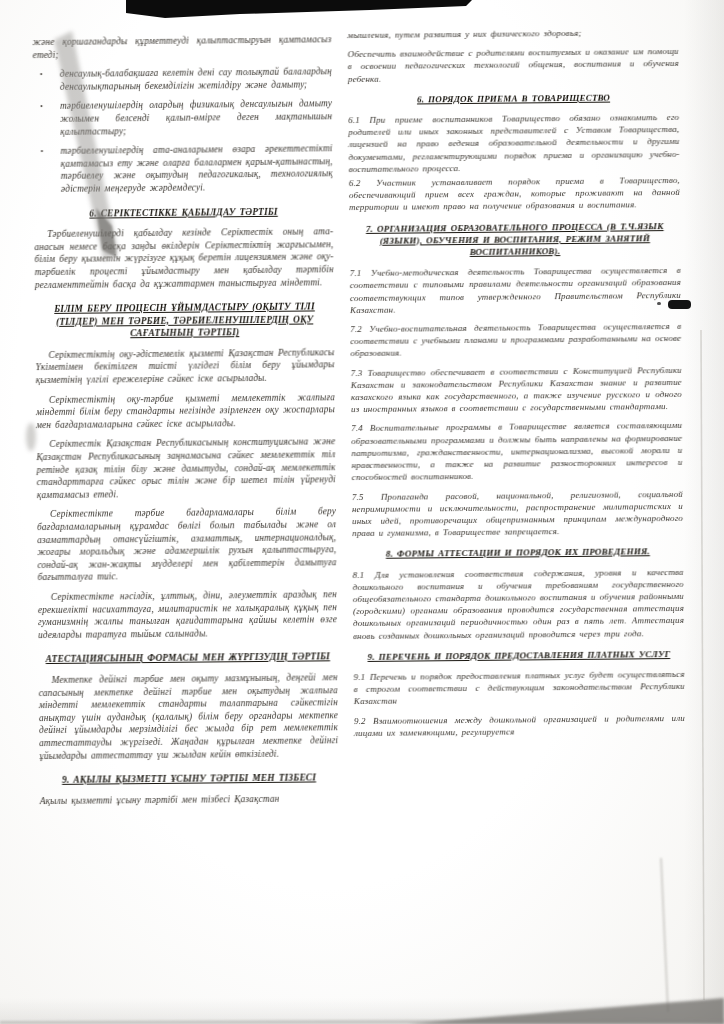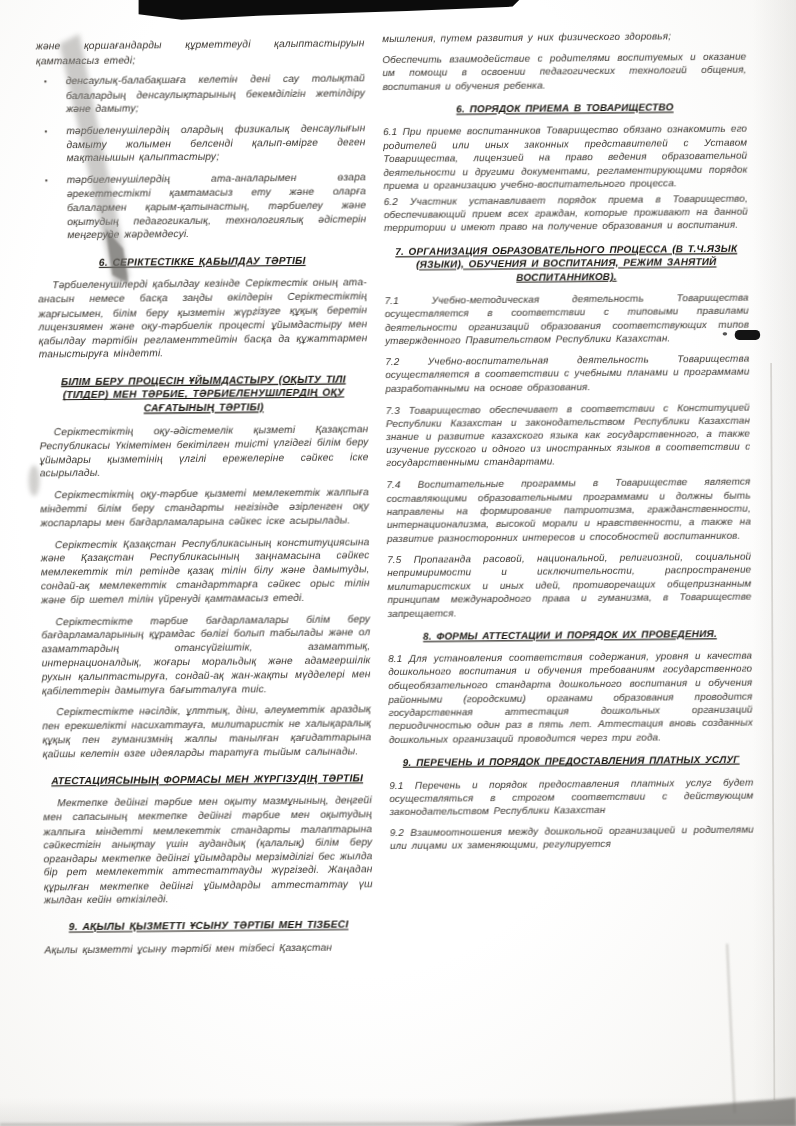--- a/index.html
+++ b/index.html
@@ -3,21 +3,21 @@
 <meta charset="utf-8">
 <style>
   html,body{margin:0;padding:0;background:#e8e8e6;}
   .page{
     position:relative;width:724px;height:1024px;margin:0 auto;
     background:
       linear-gradient(to left, rgba(120,118,112,0.10), rgba(120,118,112,0.0) 40px),
       linear-gradient(to top, rgba(110,108,102,0.12), rgba(110,108,102,0.0) 26px),
       radial-gradient(ellipse at 45% 40%, #ffffff 55%, #f4f3f0 100%);
     overflow:hidden;
-    font-family:Liberation Sans, sans-serif;
+    font-family:Liberation Serif, serif;
   }
   .content{position:absolute;left:0;top:0;width:724px;height:1024px;transform:rotate(-0.55deg);transform-origin:50% 50%;}
   .col{
     position:absolute;font-style:italic;color:#38342e;text-align:justify;
     filter:blur(0.35px);
     letter-spacing:0.15px; word-spacing:1.5px;
   }
   .col-left{left:37px;top:33px;width:299px;font-size:9.3px;line-height:12.6px;}
   .col-right{left:352px;top:29px;width:331px;font-size:9px;line-height:12.2px;}
   .para{margin:0 0 7px 0;}

